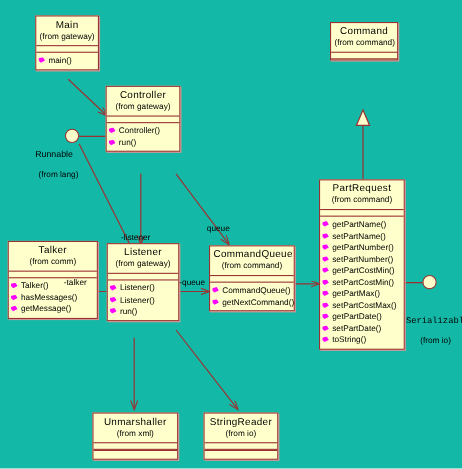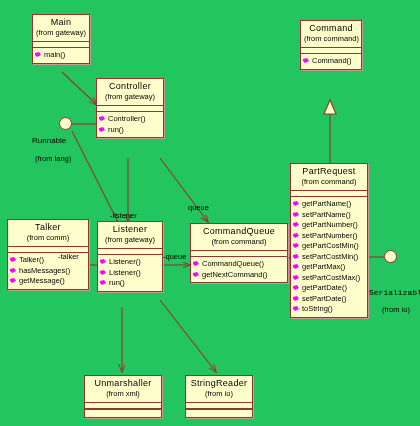--- a/index.html
+++ b/index.html
@@ -4,21 +4,21 @@
 <style>
   html, body {
     margin: 0;
     padding: 0;
     background: #ffffff;
   }
   #canvas {
     position: relative;
     width: 420px;
     height: 426px;
-    background: #22c55e;
+    background: #14b8a6;
     overflow: hidden;
     font-family: "Liberation Sans", sans-serif;
   }
   
   .uml-class {
     position: absolute;
     background: #ffffcc;
     border: 1px solid #993333;
     box-sizing: border-box;
     box-shadow: 1px 1px 0 #cc9999;
@@ -241,21 +241,21 @@
       </div>
       <div class="uml-op">
         <svg class="op-marker" viewBox="0 0 6 6">
             <polygon points="0,1 4,0 6,3 2,5 0,3" fill="#ff00ff"></polygon>
           </svg>
         <span>run()</span>
       </div>
     </div>
   </div>
 
-  <div class="uml-class" style="left:190px; top:223px; width:98px;">
+  <div class="uml-class" style="left:190px; top:223px; width:78px;">
     <div class="uml-head">
       <div class="uml-name">CommandQueue</div>
       <div class="uml-pkg">(from command)</div>
     </div>
     <div class="uml-attrs"></div>
     <div class="uml-ops">
       <div class="uml-op">
         <svg class="op-marker" viewBox="0 0 6 6">
             <polygon points="0,1 4,0 6,3 2,5 0,3" fill="#ff00ff"></polygon>
           </svg>
@@ -269,28 +269,20 @@
       </div>
     </div>
   </div>
 
   <div class="uml-class" style="left:300px; top:20px; width:62px;">
     <div class="uml-head">
       <div class="uml-name">Command</div>
       <div class="uml-pkg">(from command)</div>
     </div>
     <div class="uml-attrs"></div>
-    <div class="uml-ops">
-      <div class="uml-op">
-        <svg class="op-marker" viewBox="0 0 6 6">
-            <polygon points="0,1 4,0 6,3 2,5 0,3" fill="#ff00ff"></polygon>
-          </svg>
-        <span>Command()</span>
-      </div>
-    </div>
   </div>
 
   <div class="uml-class" style="left:290px; top:163px; width:78px;">
     <div class="uml-head">
       <div class="uml-name">PartRequest</div>
       <div class="uml-pkg">(from command)</div>
     </div>
     <div class="uml-attrs"></div>
     <div class="uml-ops">
       <div class="uml-op">

